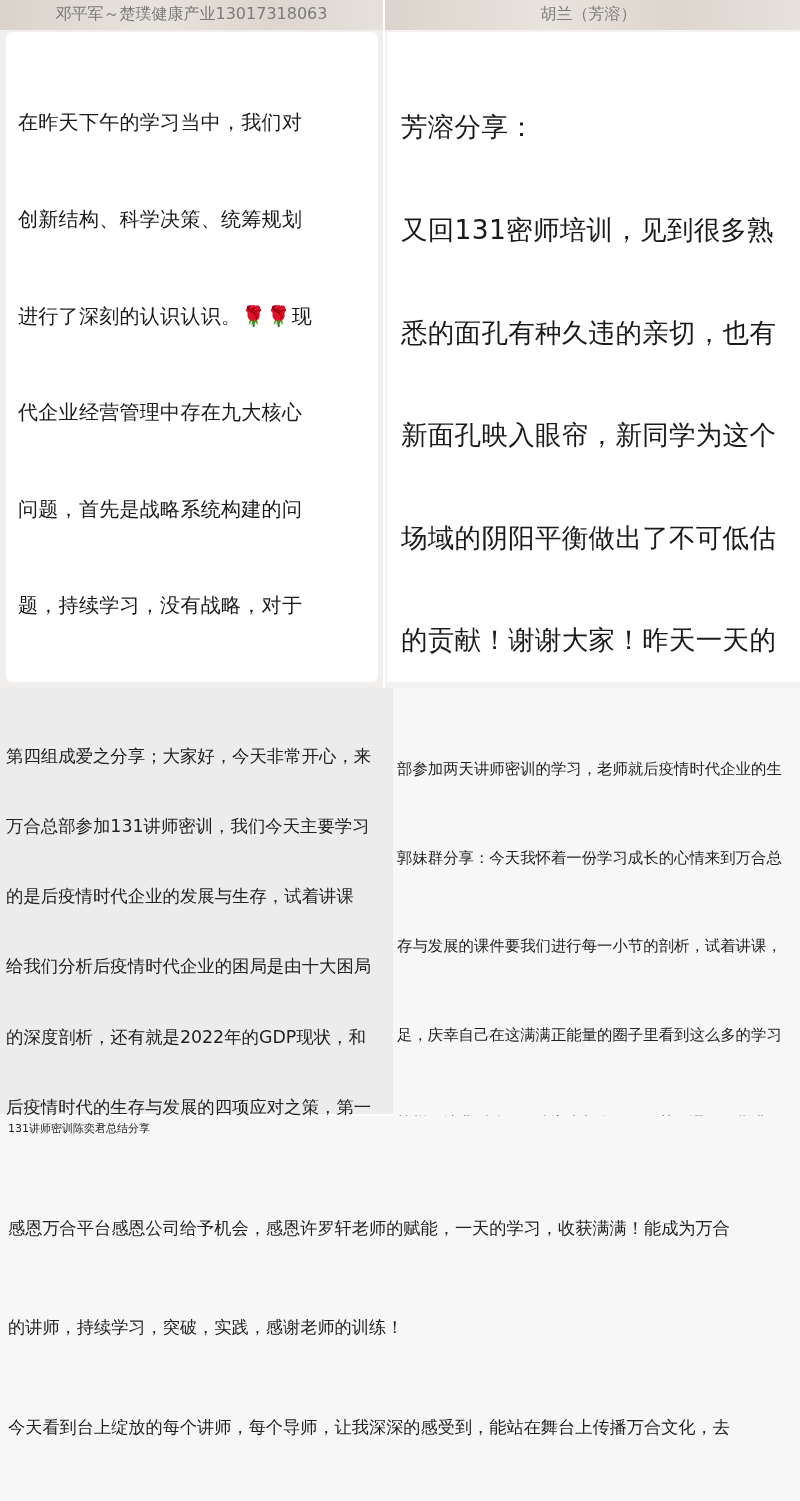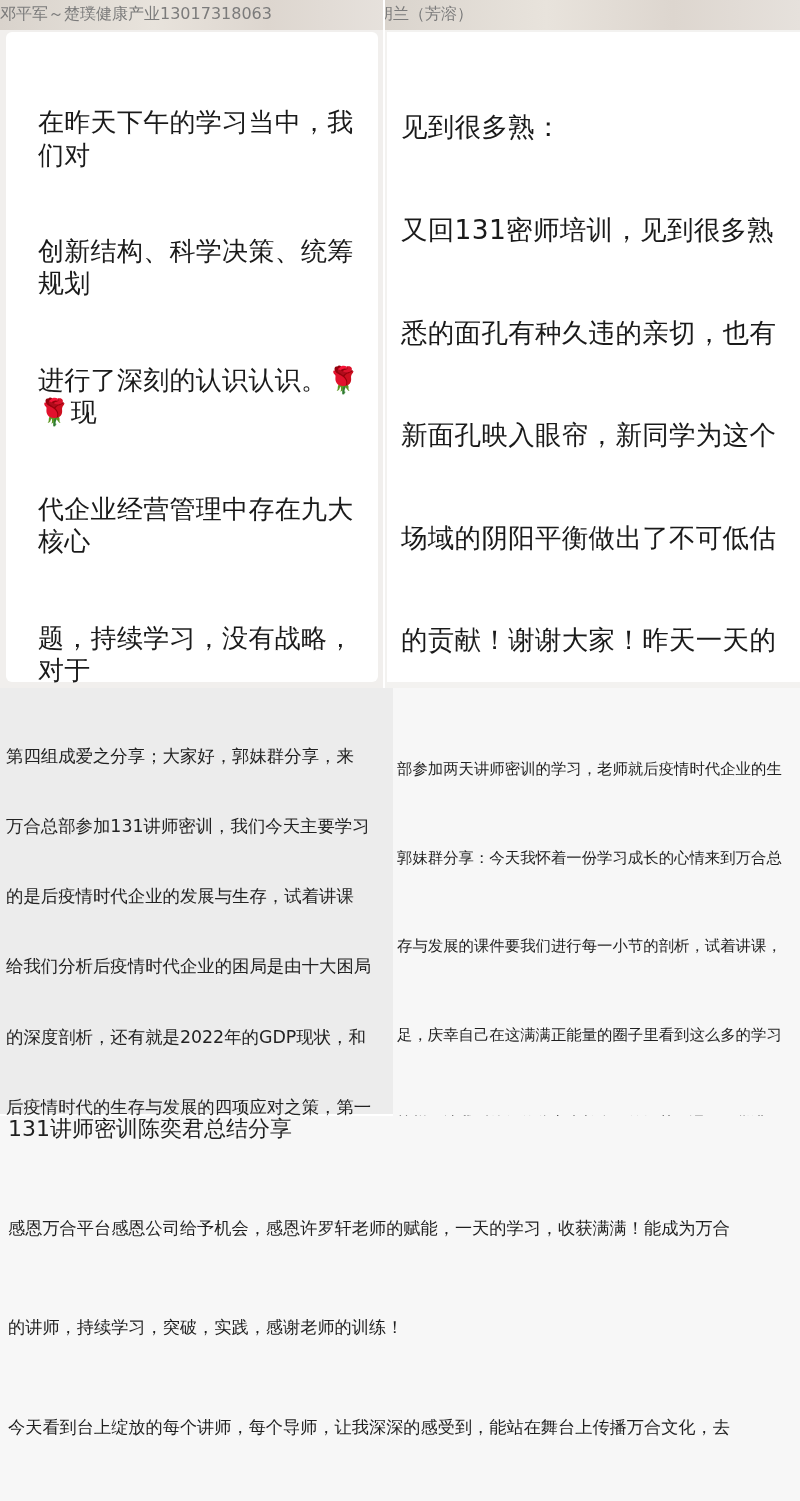--- a/index.html
+++ b/index.html
@@ -7,59 +7,60 @@
   body { font-family: "DejaVu Sans", "Liberation Sans", sans-serif; color: #1a1a1a; position: relative; }
 
   
   .top { position: absolute; left: 0; top: 0; width: 800px; height: 688px; }
   .chat-panel { position: absolute; top: 0; height: 688px; background: #f1efed; overflow: hidden; }
   .chat-panel.left { left: 0; width: 383px; }
   .chat-panel.right { left: 385px; width: 415px; background: #f3f2f0; }
   .chat-header {
     height: 30px; line-height: 28px; font-size: 16px; color: #7b7b7b;
     background: linear-gradient(90deg, #d9d3cc 0%, #e8e3dc 40%, #ddd6cf 70%, #e6e1dc 100%);
-    white-space: nowrap; overflow: hidden; padding-left: 0;
+    white-space: nowrap; overflow: hidden; padding-left: 0; text-align: center;
   }
   .chat-panel.right .chat-header { padding-left: 0; margin-left: -8px; }
   .bubble {
     position: absolute; background: #ffffff; border-radius: 6px;
   }
   .chat-panel.left .bubble { left: 6px; top: 32px; width: 372px; height: 650px; padding: 10px 10px 0 12px; }
   .chat-panel.right .bubble { left: 2px; top: 32px; width: 413px; height: 650px; padding: 10px 8px 0 14px; border-radius: 0; }
   .bubble-text { font-size: 24px; line-height: 32px; letter-spacing: 0.3px; white-space: pre-wrap; word-break: break-all; }
-  .chat-panel.left .bubble-text { font-size: 26px; line-height: 32.2px; margin-left: 20px; }
+  .chat-panel.left .bubble-text { font-size: 20px; line-height: 32.2px; }
   .chat-panel.right .bubble-text { font-size: 26.5px; line-height: 34.2px; }
 
   
   .mid { position: absolute; left: 0; top: 688px; width: 800px; height: 428px; }
   .mid-panel { position: absolute; top: 0; height: 428px; }
   .mid-panel.left { left: 0; width: 393px; background: #ececec; padding: 10px 4px 0 6px; height: 426px; }
   .mid-panel.right { left: 393px; width: 407px; background: #f7f7f7; padding: 8px 4px 0 4px; }
   .mid-panel.left .txt { font-size: 17.4px; line-height: 23.4px; white-space: pre-wrap; word-break: break-all; color: #222; }
   .mid-panel.right .txt { font-size: 15.4px; line-height: 29.5px; white-space: pre-wrap; word-break: break-all; color: #1f1f1f; }
 
   
   .bottom { position: absolute; left: 0; top: 1116px; width: 800px; height: 385px; background: #f7f7f7; padding: 0 8px 0 8px; }
-  .bottom .title { font-size: 22px; line-height: 26px; color: #1f1f1f; padding-left: 0; margin-top: 0px; }
+  .bottom .title { font-size: 11px; line-height: 26px; color: #1f1f1f; padding-left: 0; margin-top: 0px; }
   .bottom .para { font-size: 17.2px; line-height: 33.3px; color: #1f1f1f; white-space: pre-wrap; word-break: break-all; }
   .bottom .para-list { margin-top: 3px; }
 </style>
 </head>
 <body>
 
 <div class="top">
 
   <div class="chat-panel left">
     <div class="chat-header">邓平军～楚璞健康产业13017318063</div>
     <div class="bubble">
       <div class="bubble-text">
         <div>在昨天下午的学习当中，我们对</div>
         <div>创新结构、科学决策、统筹规划</div>
         <div>进行了深刻的认识认识。🌹🌹现</div>
         <div>代企业经营管理中存在九大核心</div>
+        <div>问题，首先是战略系统构建的问</div>
         <div>题，持续学习，没有战略，对于</div>
         <div>企业来讲是大的问题、首要问</div>
         
         
         
         
         
         
         
         
@@ -70,21 +71,21 @@
         
       </div>
 
     </div>
   </div>
 
   <div class="chat-panel right">
     <div class="chat-header">胡兰（芳溶）</div>
     <div class="bubble">
       <div class="bubble-text">
-        <div>见到很多熟：</div>
+        <div>芳溶分享：</div>
         <div>又回131密师培训，见到很多熟</div>
         <div>悉的面孔有种久违的亲切，也有</div>
         <div>新面孔映入眼帘，新同学为这个</div>
         <div>场域的阴阳平衡做出了不可低估</div>
         <div>的贡献！谢谢大家！昨天一天的</div>
         
         
         
         
         
@@ -97,21 +98,21 @@
         
         
       </div>
     </div>
   </div>
 </div>
 
 <div class="mid">
   <div class="mid-panel left">
     <div class="txt">
-      <div>第四组成爱之分享；大家好，郭妹群分享，来</div>
+      <div>第四组成爱之分享；大家好，今天非常开心，来</div>
       <div>万合总部参加131讲师密训，我们今天主要学习</div>
       <div>的是后疫情时代企业的发展与生存，试着讲课</div>
       <div>给我们分析后疫情时代企业的困局是由十大困局</div>
       <div>的深度剖析，还有就是2022年的GDP现状，和</div>
       <div>后疫情时代的生存与发展的四项应对之策，第一</div>
       <div>是解析困惑，调整思路，满足需求，第二创新结</div>
       <div>构，科学决策，统筹规划，第三是品牌传播，营</div>
       <div>销破局，突围变现，每一个环节下来，都有互动</div>
       <div>，都有上台去分享的环节，发现有很多的导师进</div>
       <div>步非常的大，全场的万合家人们学习都非常的投</div>

